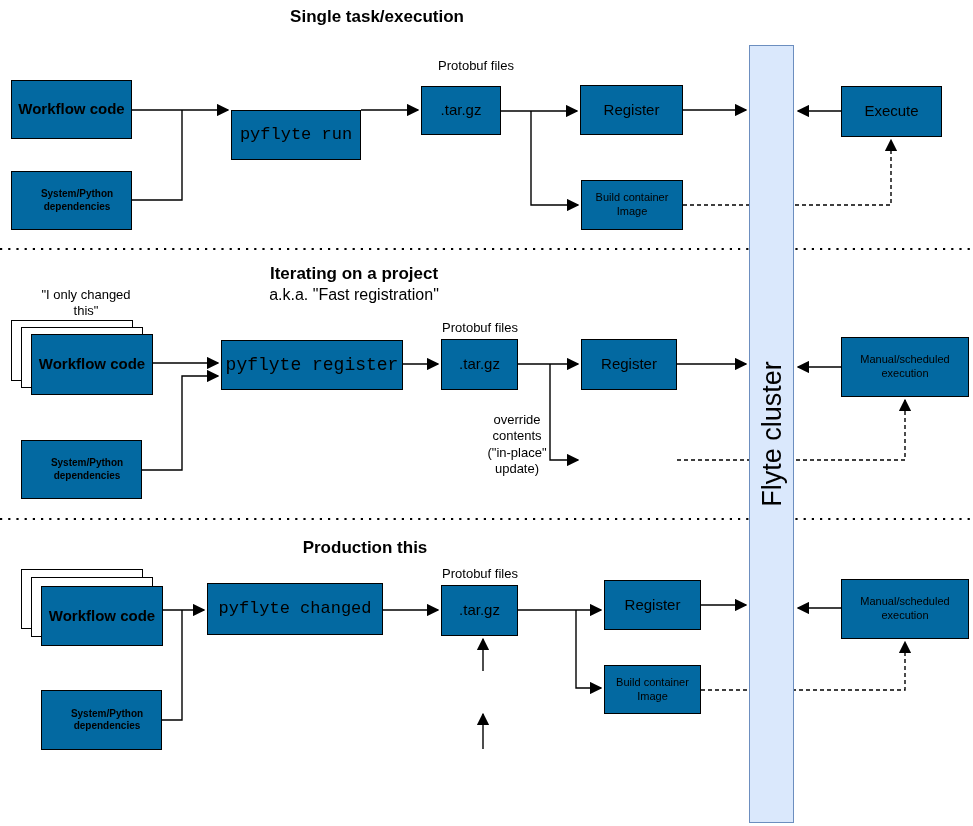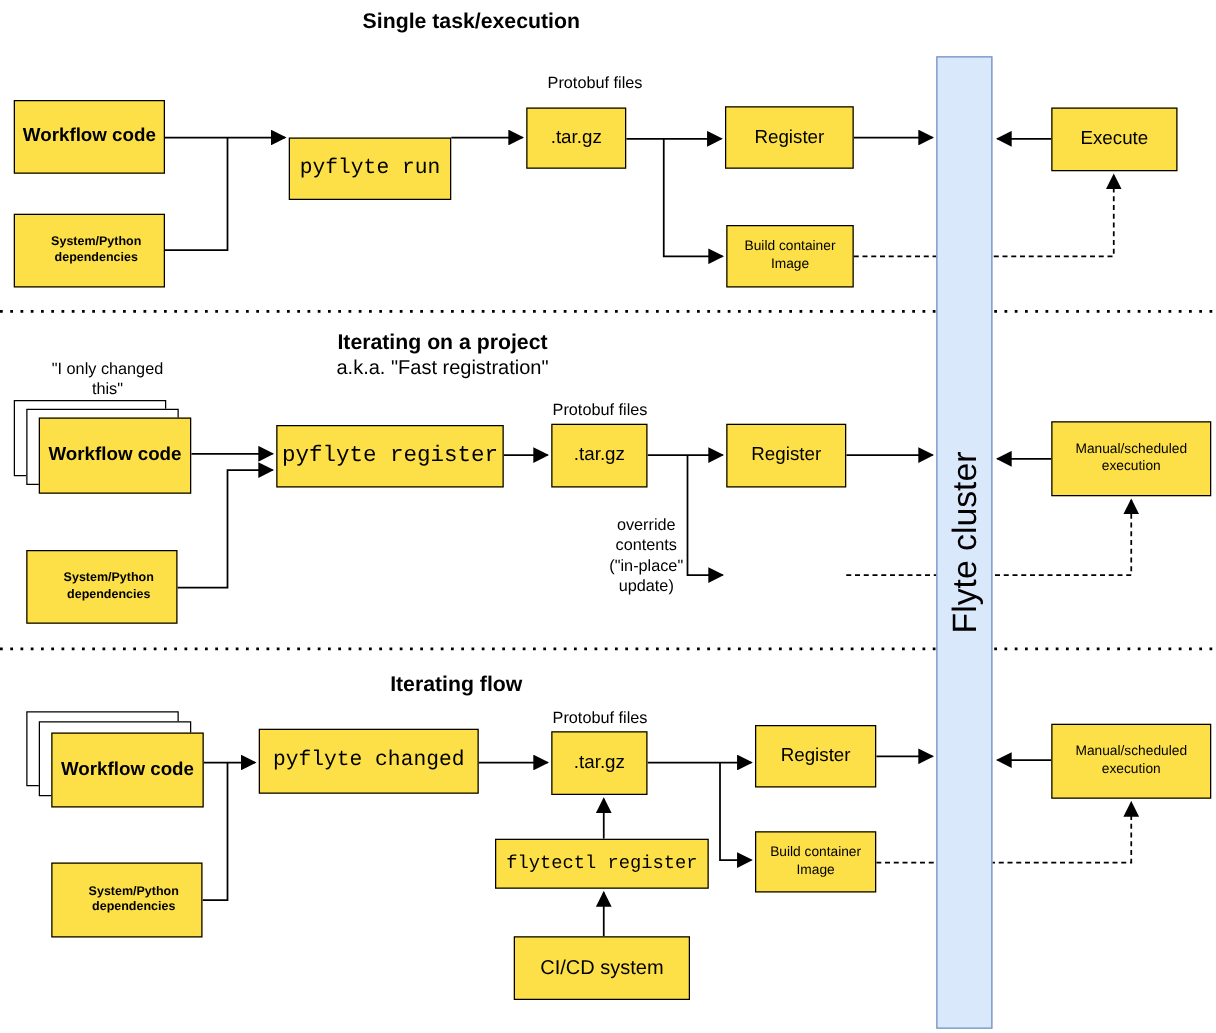--- a/index.html
+++ b/index.html
@@ -2,21 +2,21 @@
 <html><head>
 <meta charset="utf-8">
 <style>
   html,body{margin:0;padding:0;background:#ffffff;}
   #canvas{
     position:relative;width:973px;height:826px;background:#ffffff;
     font-family:"Liberation Sans",sans-serif;color:#000;overflow:hidden;
   }
   svg.wires{position:absolute;left:0;top:0;z-index:1;}
   .box{
-    position:absolute;background:#fde047;border:1.4px solid #000;
+    position:absolute;background:#0369a1;border:1.4px solid #000;
     display:flex;align-items:center;justify-content:center;text-align:center;
     box-sizing:border-box;z-index:3;font-size:15px;line-height:1.25;padding:1px;
   }
   .bold{font-weight:bold;}
   .mono{font-family:"Liberation Mono","DejaVu Sans Mono",monospace;white-space:nowrap;}
   .sm{font-size:11px;}
   .md{font-size:10px;padding-left:12px;}
   .stack-layer{position:absolute;background:#ffffff;border:1.4px solid #000;box-sizing:border-box;z-index:2;}
   .sec-title{
     position:absolute;width:300px;text-align:center;font-weight:bold;font-size:17px;z-index:3;
@@ -103,28 +103,26 @@
   <div class="stack-layer" style="left:21px;top:327px;width:122px;height:61px;"></div>
   <div class="box bold" style="left:31px;top:334px;width:122px;height:61px;">Workflow code</div>
   <div class="box bold md" style="left:21px;top:440px;width:121px;height:59px;">System/Python dependencies</div>
   <div class="box mono" style="left:221px;top:340px;width:182px;height:50px;font-size:18px;">pyflyte register</div>
   <div class="free-label" style="left:420px;top:320px;width:120px;">Protobuf files</div>
   <div class="box" style="left:441px;top:339px;width:77px;height:51px;">.tar.gz</div>
   <div class="box" style="left:581px;top:339px;width:96px;height:51px;">Register</div>
   <div class="free-label" style="left:480px;top:412px;width:74px;">override contents ("in-place" update)</div>
   <div class="box sm" style="left:841px;top:337px;width:128px;height:60px;">Manual/scheduled execution</div>
 
-  <div class="sec-title" style="left:215px;top:538px;">Iterating flow</div>
+  <div class="sec-title" style="left:215px;top:538px;">Production this</div>
 
   <div class="stack-layer" style="left:21px;top:569px;width:122px;height:60px;"></div>
   <div class="stack-layer" style="left:31px;top:577px;width:122px;height:60px;"></div>
   <div class="box bold" style="left:41px;top:586px;width:122px;height:60px;">Workflow code</div>
   <div class="box bold md" style="left:41px;top:690px;width:121px;height:60px;">System/Python dependencies</div>
   <div class="box mono" style="left:207px;top:583px;width:176px;height:52px;font-size:17px;">pyflyte changed</div>
   <div class="free-label" style="left:420px;top:566px;width:120px;">Protobuf files</div>
   <div class="box" style="left:441px;top:585px;width:77px;height:51px;">.tar.gz</div>
-  <div class="box mono" style="left:396px;top:671px;width:171px;height:40px;font-size:15px;">flytectl register</div>
-  <div class="box" style="left:411px;top:749px;width:141px;height:51px;font-size:16px;">CI/CD system</div>
   <div class="box" style="left:604px;top:580px;width:97px;height:50px;">Register</div>
   <div class="box sm" style="left:604px;top:665px;width:97px;height:49px;">Build container Image</div>
   <div class="box sm" style="left:841px;top:579px;width:128px;height:60px;">Manual/scheduled execution</div>
 
 </div>
 
 </body></html>

